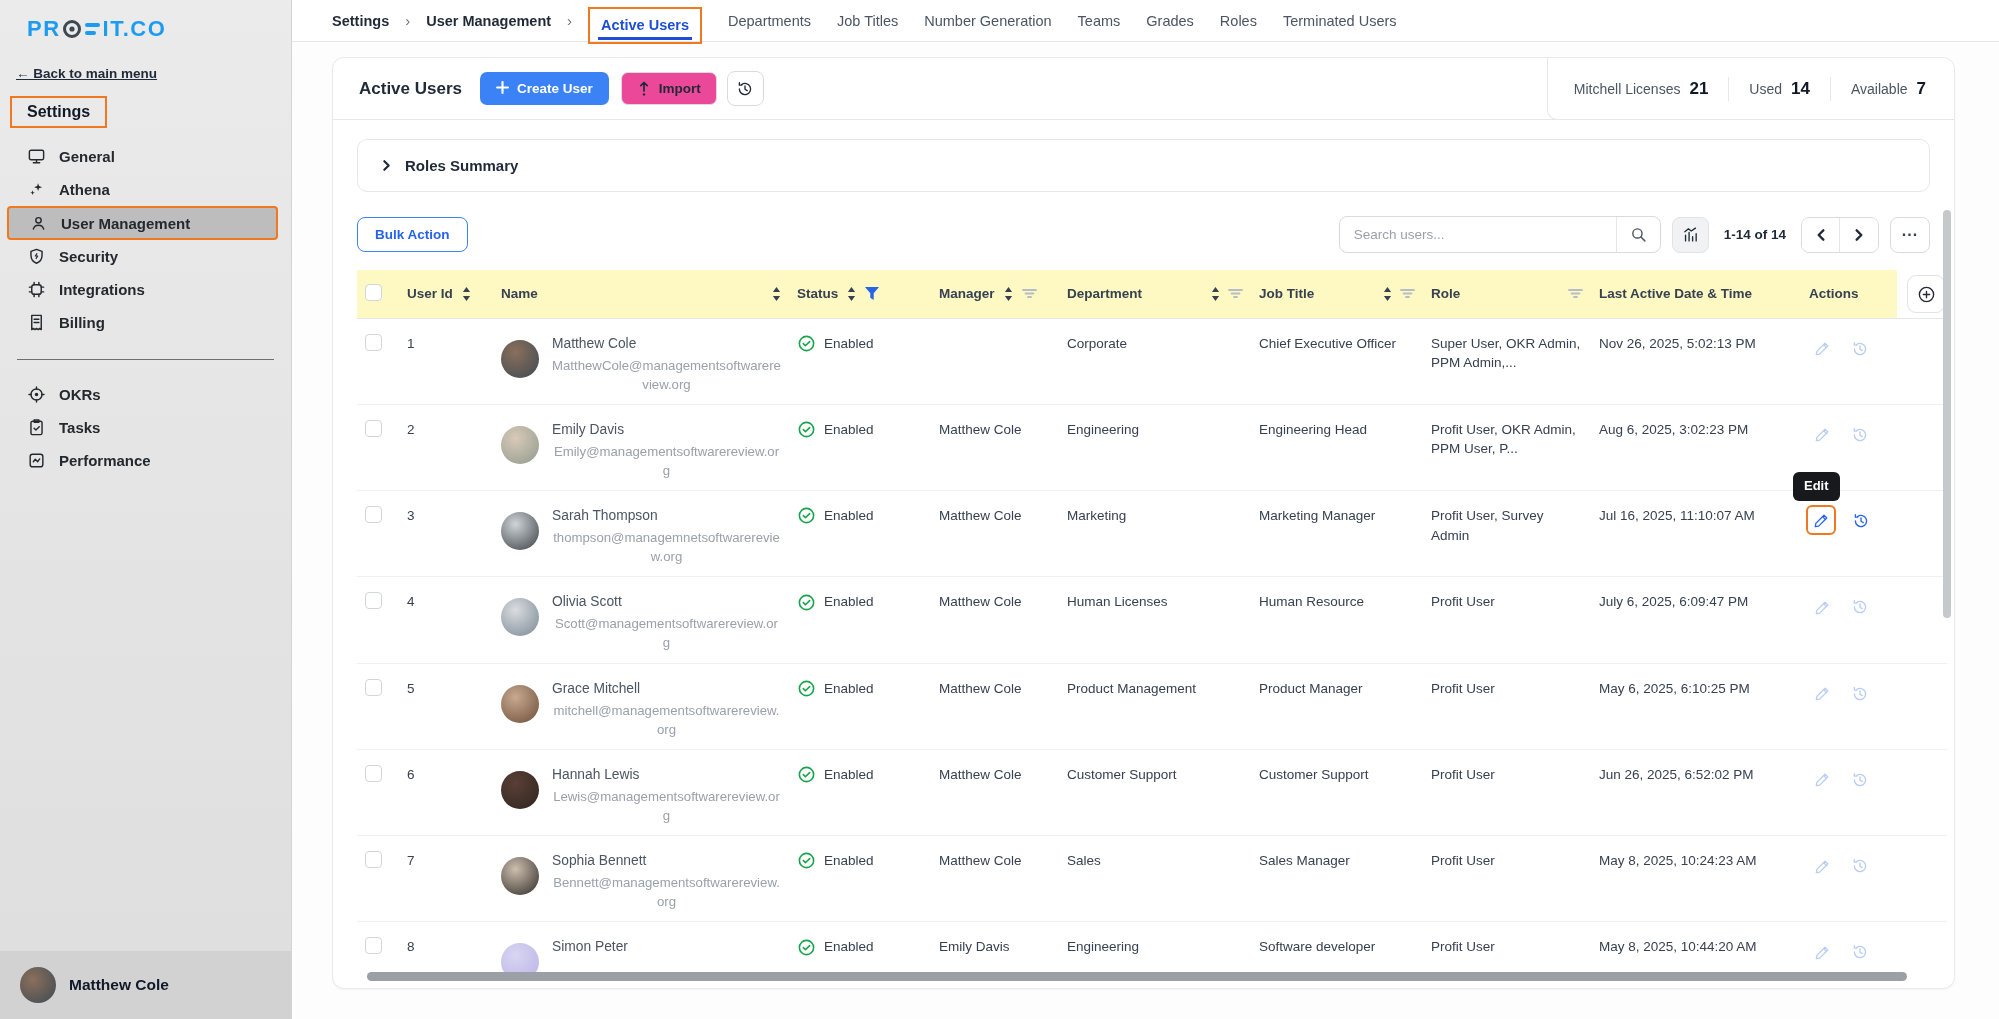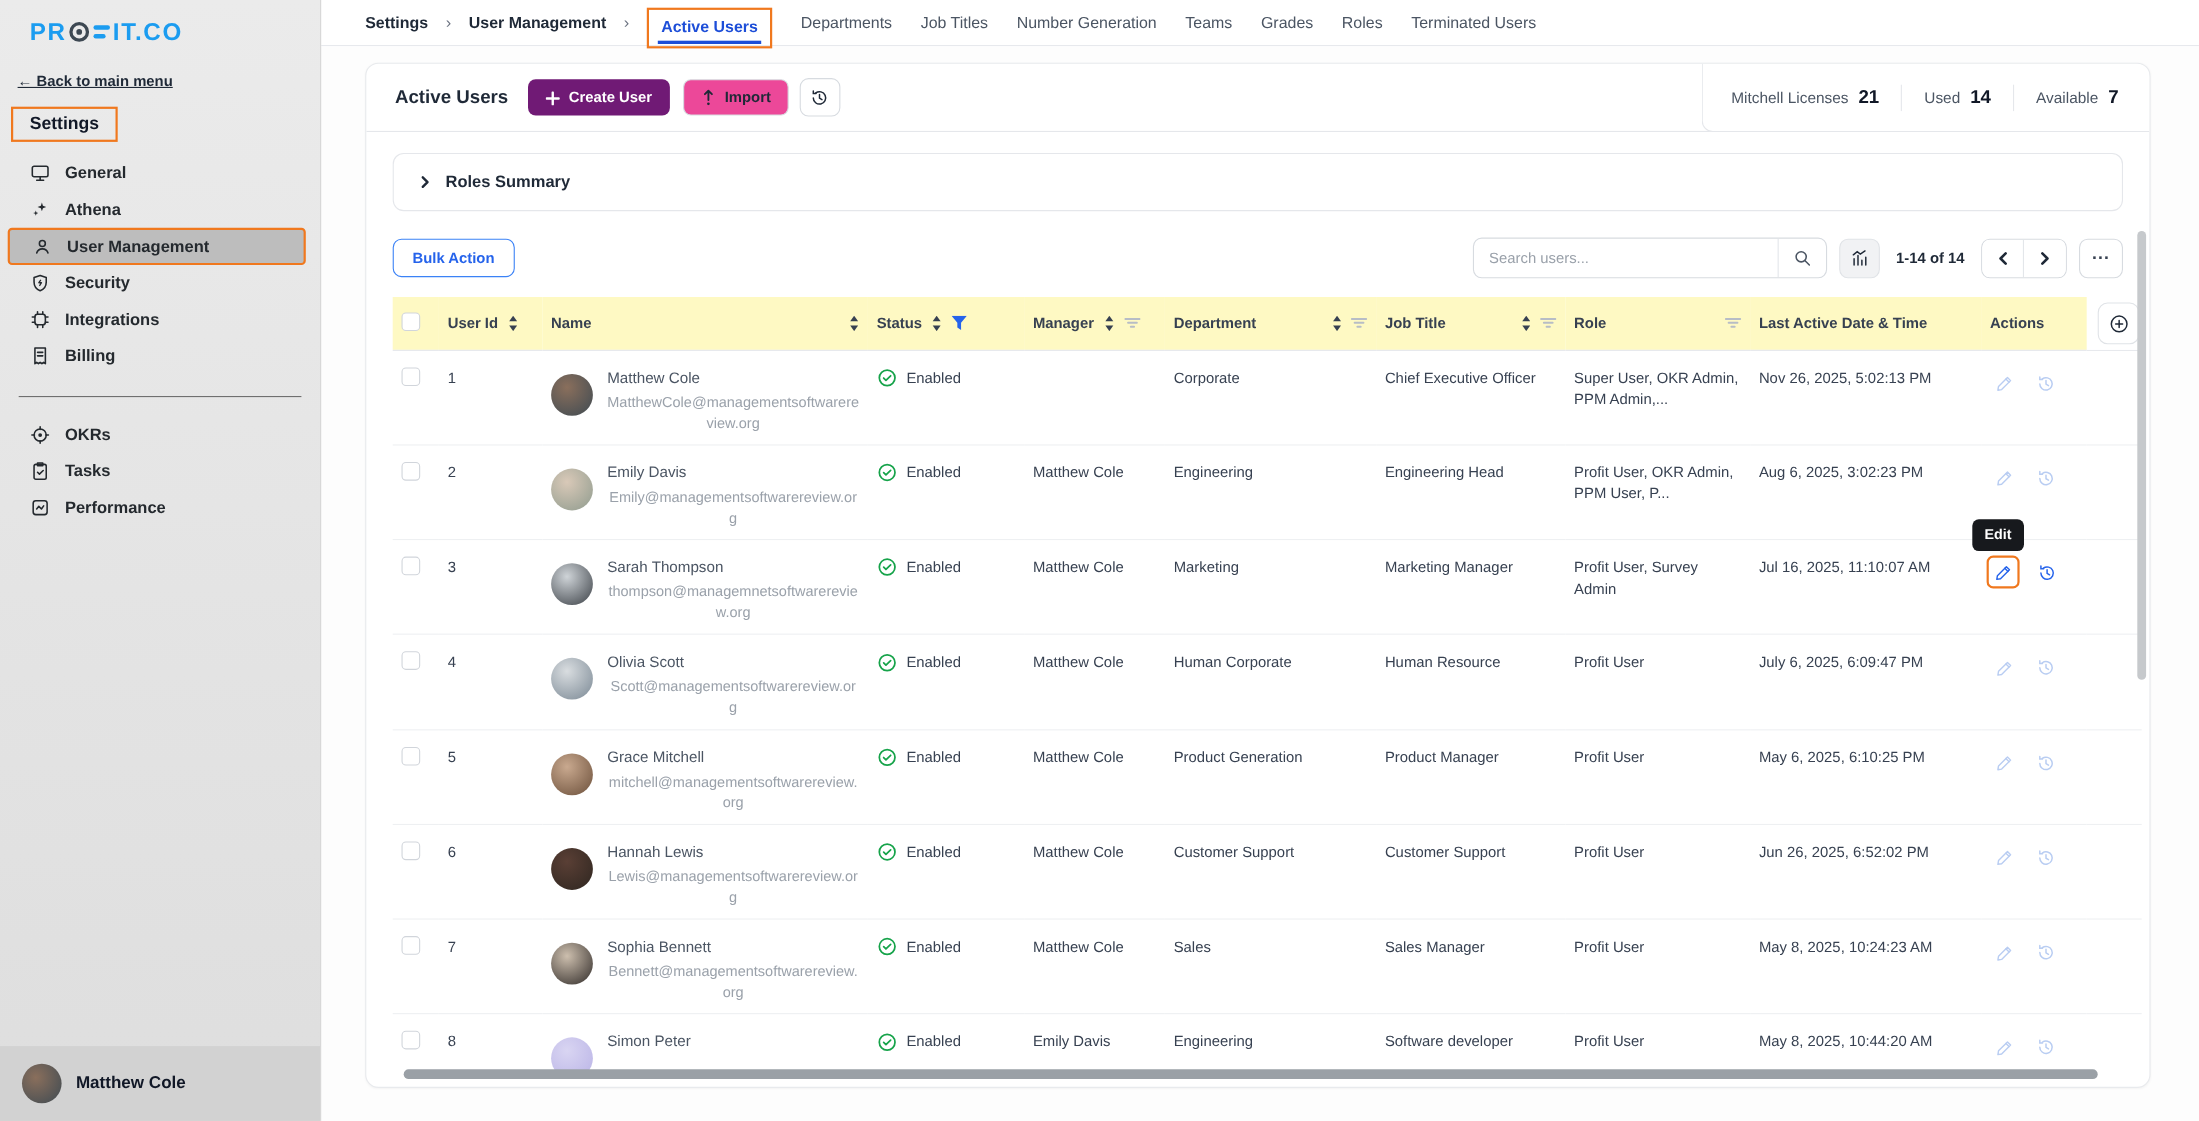--- a/index.html
+++ b/index.html
@@ -32,21 +32,21 @@
   .tab { font-size:14.5px; font-weight:500; color:#4b5563; cursor:pointer; white-space:nowrap; }
   .tab-active-wrap { position:relative; border:2px solid #f0781e; padding:7px 11px 8px 11px; margin:4px 0 -6px 0; }
   .tab-active-wrap .tab { color:#1d4ed8; font-weight:600; }
   .tab-active-wrap::after { content:""; position:absolute; left:8px; right:8px; bottom:2px; height:3px; background:#1d4ed8; }
 
   .content { flex:1; padding:15px 44px 0 40px; background:#fdfdfd; }
   .big-card { position:relative; height:932px; background:#fff; border:1px solid #e8eaed; border-radius:12px; box-shadow:0 1px 2px rgba(0,0,0,.04); overflow:hidden; }
 
   .header-row { position:relative; display:flex; align-items:center; padding:0 0 0 26px; height:62px; border-bottom:1px solid #e5e7eb; }
   .page-title { font-size:17px; font-weight:700; color:#1f2937; margin-right:18px; }
-  .btn-primary { display:flex; align-items:flex-end; gap:8px; background:#701a75; color:#fff; font-size:13.5px; font-weight:600; border:none; border-radius:7px; padding:9px 16px; cursor:pointer; margin-right:12px; }
+  .btn-primary { display:flex; align-items:flex-start; gap:8px; background:#3b82f6; color:#fff; font-size:13.5px; font-weight:600; border:none; border-radius:7px; padding:9px 16px; cursor:pointer; margin-right:12px; }
   .btn-outline { display:flex; align-items:center; gap:8px; background:#ec4899; color:#1f2937; font-size:13.5px; font-weight:600; border:1px solid #d7dbe0; border-radius:7px; padding:8px 15px; cursor:pointer; margin-right:10px; }
   .btn-icon { display:flex; align-items:center; justify-content:center; background:#fff; border:1px solid #d7dbe0; border-radius:8px; width:37px; height:35px; cursor:pointer; }
   .licenses-box { position:absolute; top:0; right:0; height:62px; display:flex; align-items:center; padding:0 28px 0 26px; border-left:1px solid #e5e7eb; border-bottom:1px solid #e5e7eb; border-radius:0 12px 0 10px; background:#fff; }
   .lic-group { display:flex; align-items:baseline; gap:9px; }
   .lic-label { font-size:14px; color:#4b5563; }
   .lic-value { font-size:17px; font-weight:700; color:#111827; }
   .lic-sep { width:1px; height:24px; background:#e5e7eb; margin:0 20px; align-self:center; }
 
   .card-body { padding:19px 24px 0 24px; }
   .roles-card { display:flex; align-items:center; gap:12px; border:1px solid #e5e7eb; border-radius:10px; padding:17px 22px; cursor:pointer; }
@@ -568,21 +568,21 @@
     <td>
       <span class="status-cell">
         <svg width="19" height="19" viewBox="0 0 24 24" fill="none" stroke="#16a34a" stroke-width="2" stroke-linecap="round" stroke-linejoin="round">
                           <circle cx="12" cy="12" r="9"></circle>
                           <path d="M8 12.2l2.6 2.6L16 9.6"></path>
                         </svg>
         <span>Enabled</span>
       </span>
     </td>
     <td>Matthew Cole</td>
-    <td>Human Corporate</td>
+    <td>Human Licenses</td>
     <td>Human Resource</td>
     <td>Profit User</td>
     <td>July 6, 2025, 6:09:47 PM</td>
     <td>
       <div class="actions-cell">
 
         <span class="act-btn edit">
           <svg width="17" height="17" viewBox="0 0 24 24" fill="none" stroke-width="1.8" stroke-linecap="round" stroke-linejoin="round">
                             <path d="M15.5 4.5l4 4L8 20l-4.8.8L4 16 15.5 4.5z"></path>
                             <path d="M13.5 6.5l4 4"></path>
@@ -615,21 +615,21 @@
     <td>
       <span class="status-cell">
         <svg width="19" height="19" viewBox="0 0 24 24" fill="none" stroke="#16a34a" stroke-width="2" stroke-linecap="round" stroke-linejoin="round">
                           <circle cx="12" cy="12" r="9"></circle>
                           <path d="M8 12.2l2.6 2.6L16 9.6"></path>
                         </svg>
         <span>Enabled</span>
       </span>
     </td>
     <td>Matthew Cole</td>
-    <td>Product Generation</td>
+    <td>Product Management</td>
     <td>Product Manager</td>
     <td>Profit User</td>
     <td>May 6, 2025, 6:10:25 PM</td>
     <td>
       <div class="actions-cell">
 
         <span class="act-btn edit">
           <svg width="17" height="17" viewBox="0 0 24 24" fill="none" stroke-width="1.8" stroke-linecap="round" stroke-linejoin="round">
                             <path d="M15.5 4.5l4 4L8 20l-4.8.8L4 16 15.5 4.5z"></path>
                             <path d="M13.5 6.5l4 4"></path>

